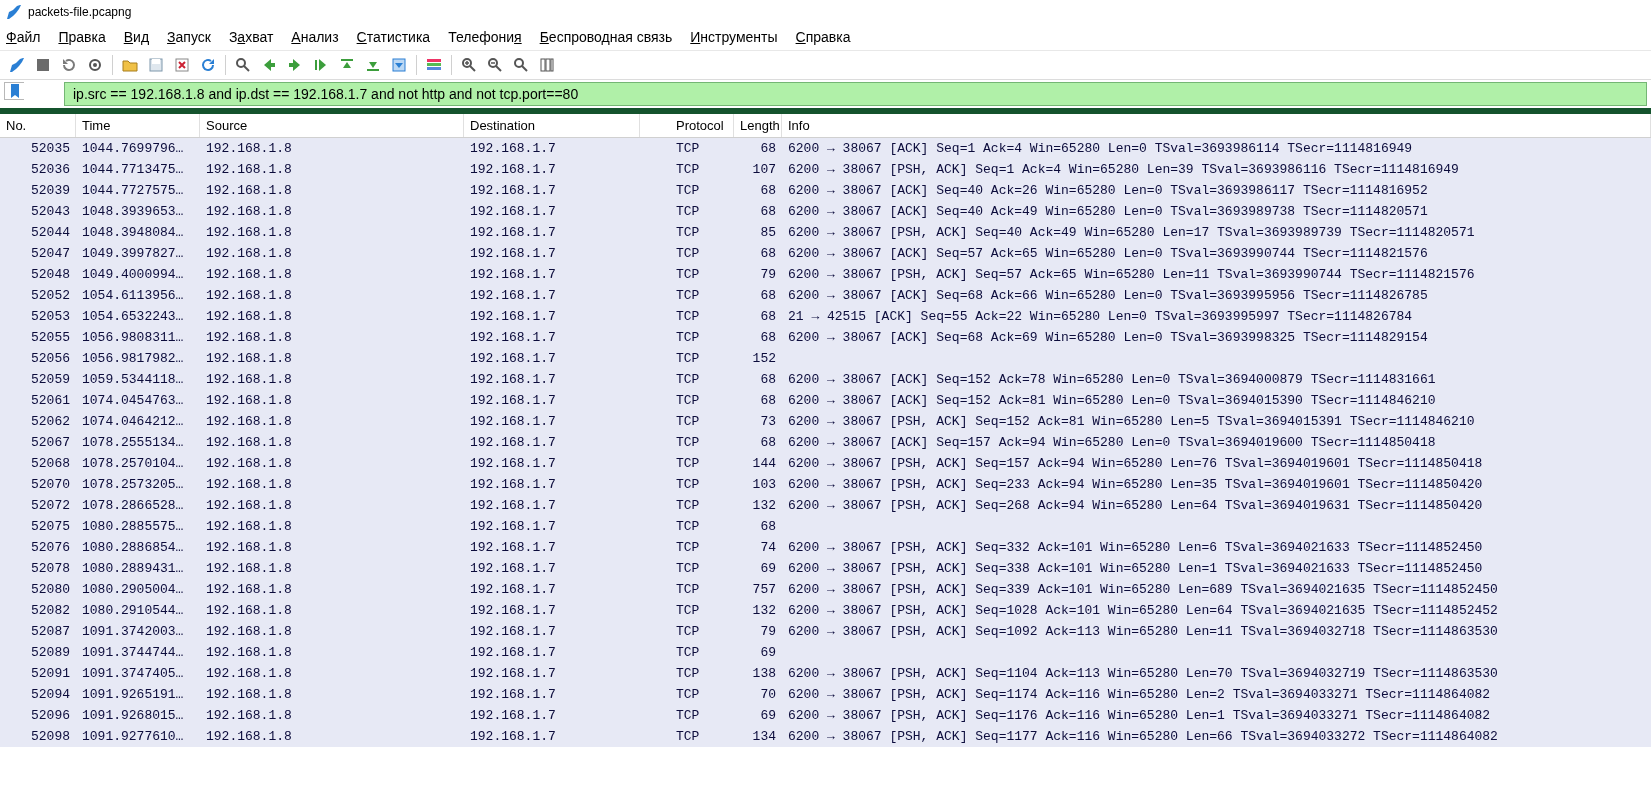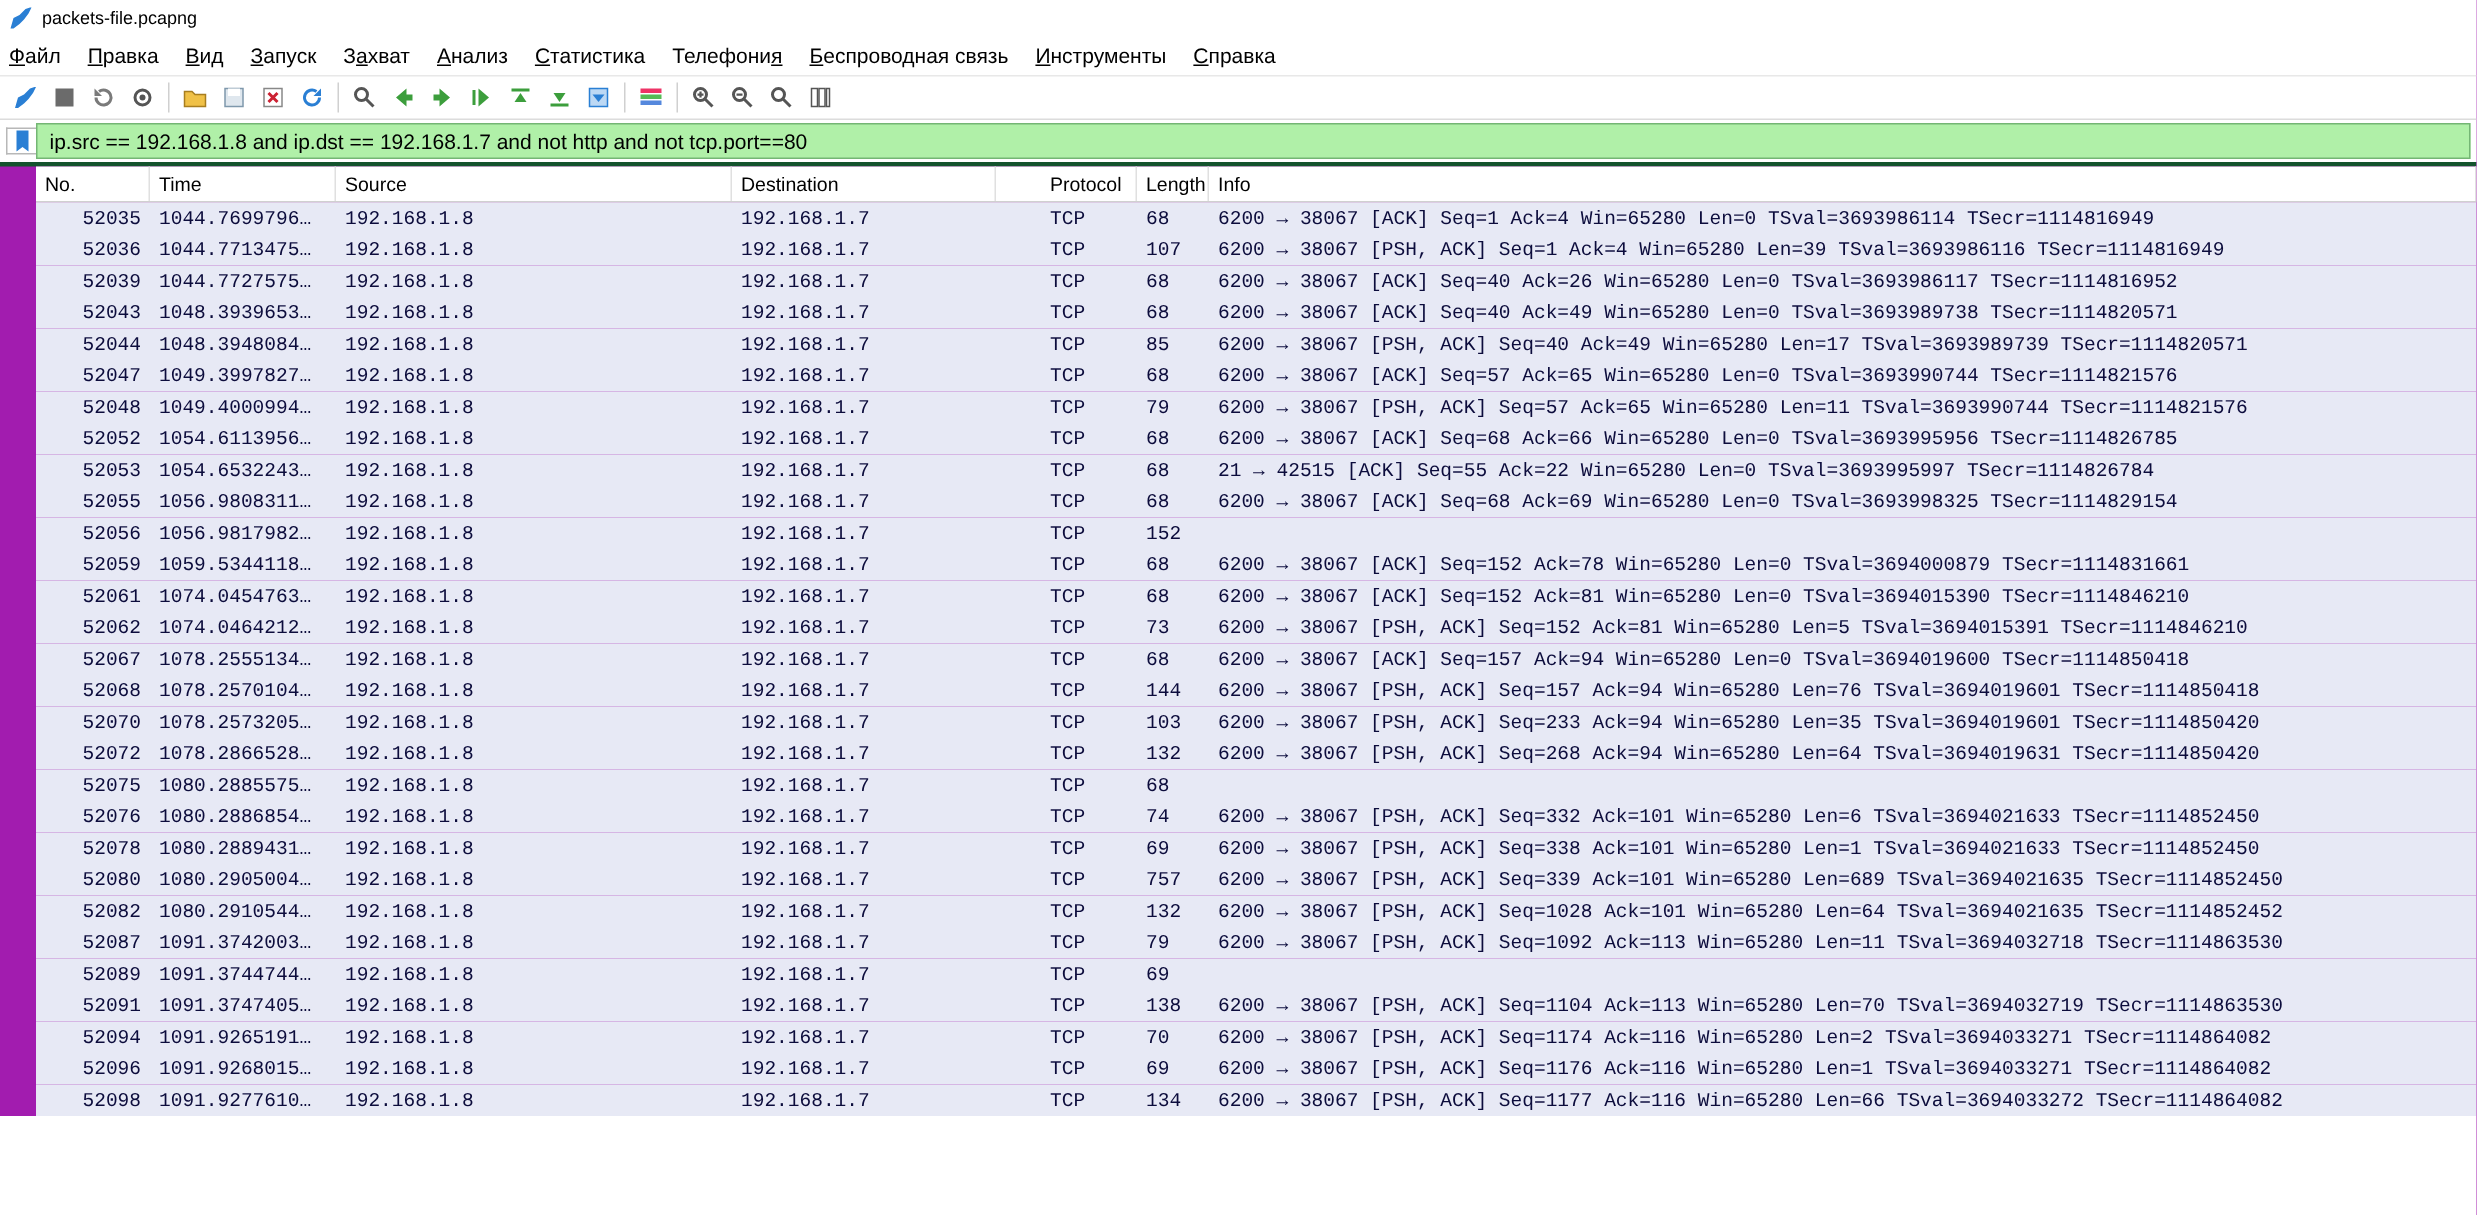--- a/index.html
+++ b/index.html
@@ -60,23 +60,24 @@
     border-radius: 2px;
   }
   .tb-sep {
     width: 1px;
     height: 20px;
     background: #d0d0d0;
     margin: 0 2px;
   }
   .filterbar {
     display: flex;
-    align-items: center;
+    align-items: flex-start;
     padding: 2px 4px;
     background: #fff;
+    gap: 40px;
   }
   .filter-icon {
     width: 20px;
     display:flex;
     align-items:center;
     justify-content:center;
     background:#fff;
     border:1px solid #b8b8b8;
     border-right:none;
   }
@@ -84,23 +85,22 @@
     flex:1;
     border:1px solid #74b674;
     background:#b0f0a8;
     padding:3px 8px;
     font-size:14px;
     color:#000;
     outline:none;
     font-family: inherit;
   }
   .grid {
-    border-top:3px solid #14532d;
-    background:#a21caf;
-    padding-left:24px;
+    border-top:6px solid #14532d;
+    background:#d946ef;
   }
   .grid-header {
     display:flex;
     background:#ffffff;
     border-bottom:1px solid #d0d0d0;
     height:24px;
     align-items:center;
     font-size:13px;
   }
   .grid-header .col {
@@ -126,21 +126,21 @@
     padding:0 6px;
     overflow:hidden;
     text-overflow:clip;
     white-space:nowrap;
   }
   .col-no  { width:76px;  text-align:right; }
   .col-time{ width:124px; }
   .col-src { width:264px; }
   .col-dst { width:176px; }
   .col-proto{ width:64px;margin-left:30px; }
-  .col-len { width:48px; }
+  .col-len { width:48px; text-align:right; }
   .col-info{ flex:1; }
 
   .svg-icon { display:block; }
 </style>
 </head>
 <body>
 
 <div class="titlebar">
   <svg class="fin-icon svg-icon" viewBox="0 0 16 16">
     <path fill="#2a7fd4" d="M1 15 L3 8 L7 6 L11 2 L14 1 L15 1 L13 5 L10 9 L7 12 L3 15 Z"></path>

